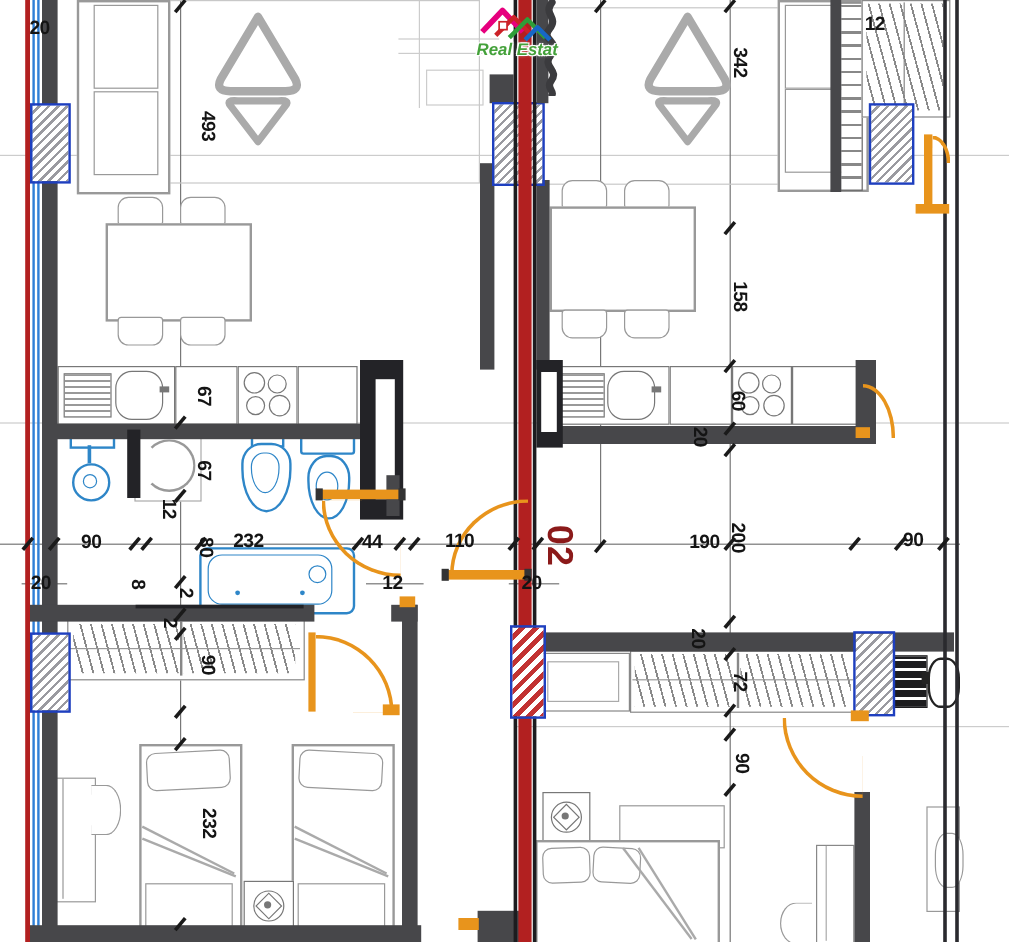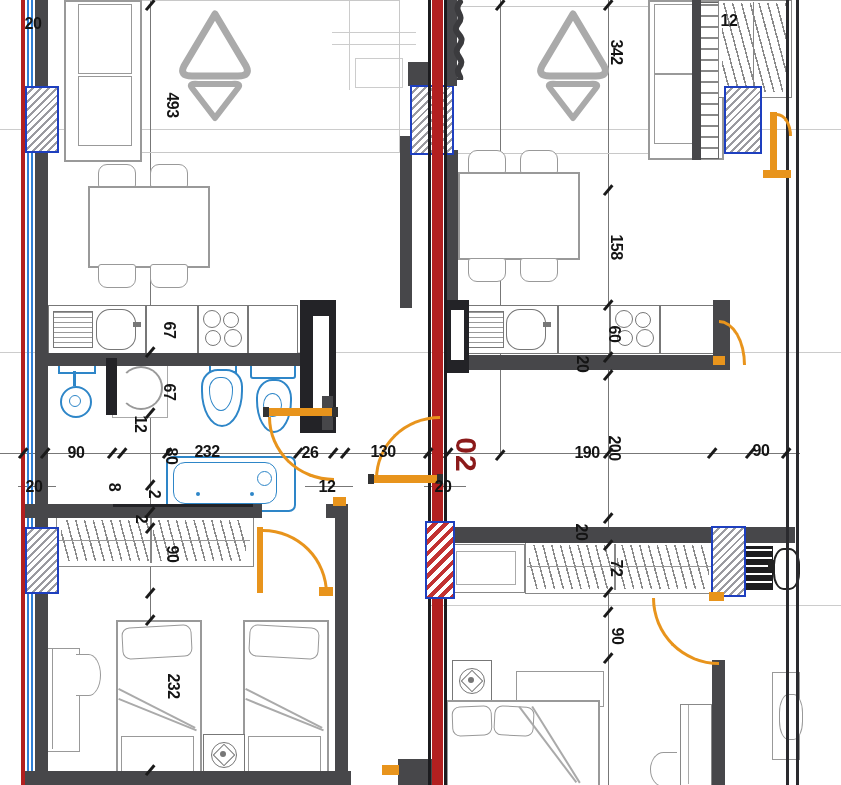--- a/index.html
+++ b/index.html
@@ -282,23 +282,23 @@
       <span class="dim r90" style="left: 614px; top: 334px;">60</span>
       <span class="dim r90" style="left: 582px; top: 364px;">20</span>
       <span class="dim r90" style="left: 140px; top: 424px;">12</span>
       <span class="dim r90" style="left: 154px; top: 494px;">2</span>
       <span class="dim r90" style="left: 141px; top: 519px;">2</span>
       <span class="dim" style="left: 76px; top: 453px;">90</span>
       <span class="dim r90" style="left: 114px; top: 487px;">8</span>
       <span class="dim" style="left: 34px; top: 487px;">20</span>
       <span class="dim r90" style="left: 171px; top: 456px;">80</span>
       <span class="dim" style="left: 207px; top: 452px;">232</span>
-      <span class="dim" style="left: 310px; top: 453px;">26</span>
+      <span class="dim" style="left: 310px; top: 453px;">44</span>
       <span class="dim" style="left: 327px; top: 487px;">12</span>
-      <span class="dim" style="left: 383px; top: 452px;">130</span>
+      <span class="dim" style="left: 383px; top: 452px;">110</span>
       <span class="dim" style="left: 443px; top: 487px;">20</span>
       <span class="dim" style="left: 587px; top: 453px;">190</span>
       <span class="dim r90" style="left: 614px; top: 448px;">200</span>
       <span class="dim" style="left: 761px; top: 451px;">90</span>
       <span class="dim r90" style="left: 172px; top: 554px;">90</span>
       <span class="dim r90" style="left: 173px; top: 686px;">232</span>
       <span class="dim r90" style="left: 581px; top: 532px;">20</span>
       <span class="dim r90" style="left: 616px; top: 568px;">72</span>
       <span class="dim r90" style="left: 617px; top: 636px;">90</span>
     </div>
@@ -334,14 +334,24 @@
       <div class="tick" style="left: 608px; top: 518px;"></div>
       <div class="tick" style="left: 608px; top: 545px;"></div>
       <div class="tick" style="left: 608px; top: 592px;"></div>
       <div class="tick" style="left: 608px; top: 612px;"></div>
       <div class="tick" style="left: 608px; top: 658px;"></div>
       <div class="tick" style="left: 500px; top: 5px;"></div>
       <div class="tick" style="left: 500px; top: 455px;"></div>
     </div>
   <div id="unit-label" style="left:466px;top:455px;z-index:52">02</div>
 
+  <div id="logo">
+    <svg width="66" height="32" viewBox="0 0 66 34" style="display:block;margin:0 auto">
+      <path d="M2 24 L20 5 L38 24" stroke="#e6007e" stroke-width="5" fill="none" stroke-linejoin="round"></path>
+      <path d="M14 27 L30 11 L46 27" stroke="#cc2228" stroke-width="4" fill="none" stroke-linejoin="round"></path>
+      <path d="M26 29 L42 13 L58 29" stroke="#2f9e38" stroke-width="4" fill="none" stroke-linejoin="round"></path>
+      <path d="M40 31 L51 20 L62 31" stroke="#1767c6" stroke-width="4" fill="none" stroke-linejoin="round"></path>
+      <rect x="17" y="15" width="7" height="7" fill="#fff" stroke="#cc2228" stroke-width="1.5"></rect>
+    </svg>
+    <div id="logo-text">Real Estat</div>
+  </div>
 
 </div>
 
 </body></html>

